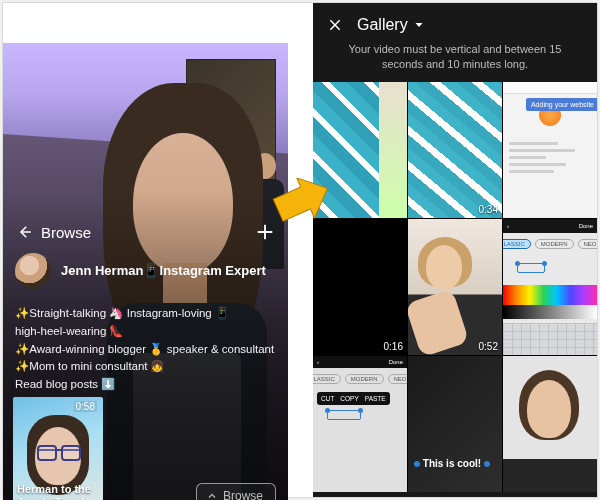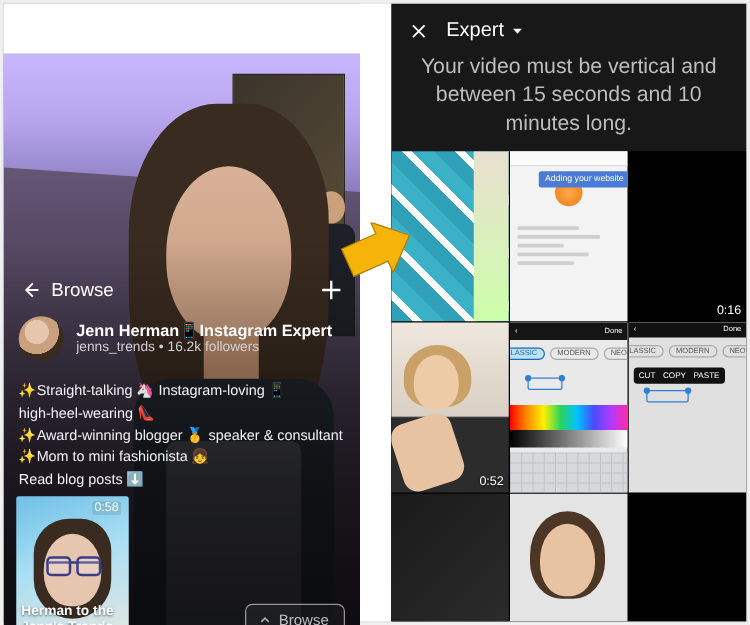--- a/index.html
+++ b/index.html
@@ -171,21 +171,21 @@
   }
   .gal-header {
     display:flex; align-items:center;
     padding:13px 14px 8px 14px;
     gap:14px;
   }
   .close-icon { width:16px; height:16px; }
   .gal-title { font-size:16px; font-weight:500; display:flex; align-items:center; gap:5px;}
   .chev-down { width:12px; height:12px; }
   .gal-hint {
-    font-size:17px; color:#bdbdbd; text-align:center;
+    font-size:11px; color:#bdbdbd; text-align:center;
     padding: 0 18px 10px 18px; line-height:1.35;
   }
   .grid {
     display:grid;
     grid-template-columns: repeat(3, 1fr);
     gap:1px;
     background:#000;
   }
   .cell {
     position:relative;
@@ -292,33 +292,28 @@
     </div>
 
     <div class="profile-row">
       <div class="avatar"></div>
       <div class="profile-text">
         <div class="profile-name">
           <span>Jenn Herman</span>
           <span>📱</span>
           <span>Instagram Expert</span>
         </div>
-        <div class="profile-sub">
-          <span>jenns_trends</span>
-          <span> • </span>
-          <span>16.2k followers</span>
-        </div>
       </div>
     </div>
 
     <div class="bio">
       <div>✨Straight-talking 🦄 Instagram-loving 📱</div>
       <div>high-heel-wearing 👠</div>
       <div>✨Award-winning blogger 🥇 speaker &amp; consultant</div>
-      <div>✨Mom to mini fashionista 👧</div>
+      <div>✨Mom to mini consultant 👧</div>
       <div>Read blog posts ⬇️</div>
     </div>
 
     <div class="thumb-card">
       <div class="hair2"></div>
       <div class="face2"></div>
       <div class="glasses"></div>
       <div class="thumb-dur">0:58</div>
       <div class="thumb-title">Herman to the Jenn's Trends</div>
       <div class="thumb-handle">
@@ -340,34 +335,37 @@
   <div class="spacer"></div>
 
   <div class="phone right-phone">
     <div class="gal-header">
       <span class="close-icon">
         <svg viewBox="0 0 24 24" width="16" height="16" fill="none" stroke="#fff" stroke-width="2.2">
           <path d="M5 5l14 14M19 5L5 19"></path>
         </svg>
       </span>
       <div class="gal-title">
-        <span>Expert</span>
+        <span>Gallery</span>
         <span class="chev-down">
           <svg viewBox="0 0 24 24" width="12" height="12" fill="#fff">
               <path d="M5 8l7 8 7-8z"></path>
             </svg>
         </span>
       </div>
     </div>
     <div class="gal-hint">Your video must be vertical and between 15 seconds and 10 minutes long.</div>
 
     <div class="grid">
 
       <div class="cell cA">
         <span class="dur">0:41</span>
+      </div>
+      <div class="cell cB">
+        <span class="dur">0:34</span>
       </div>
       <div class="cell cC">
         <div class="top-strip"></div>
         <div class="orange"></div>
         <div class="tag">Adding your website</div>
         <div class="lines">
             <div></div>
             <div></div>
             <div></div>
             <div></div>

